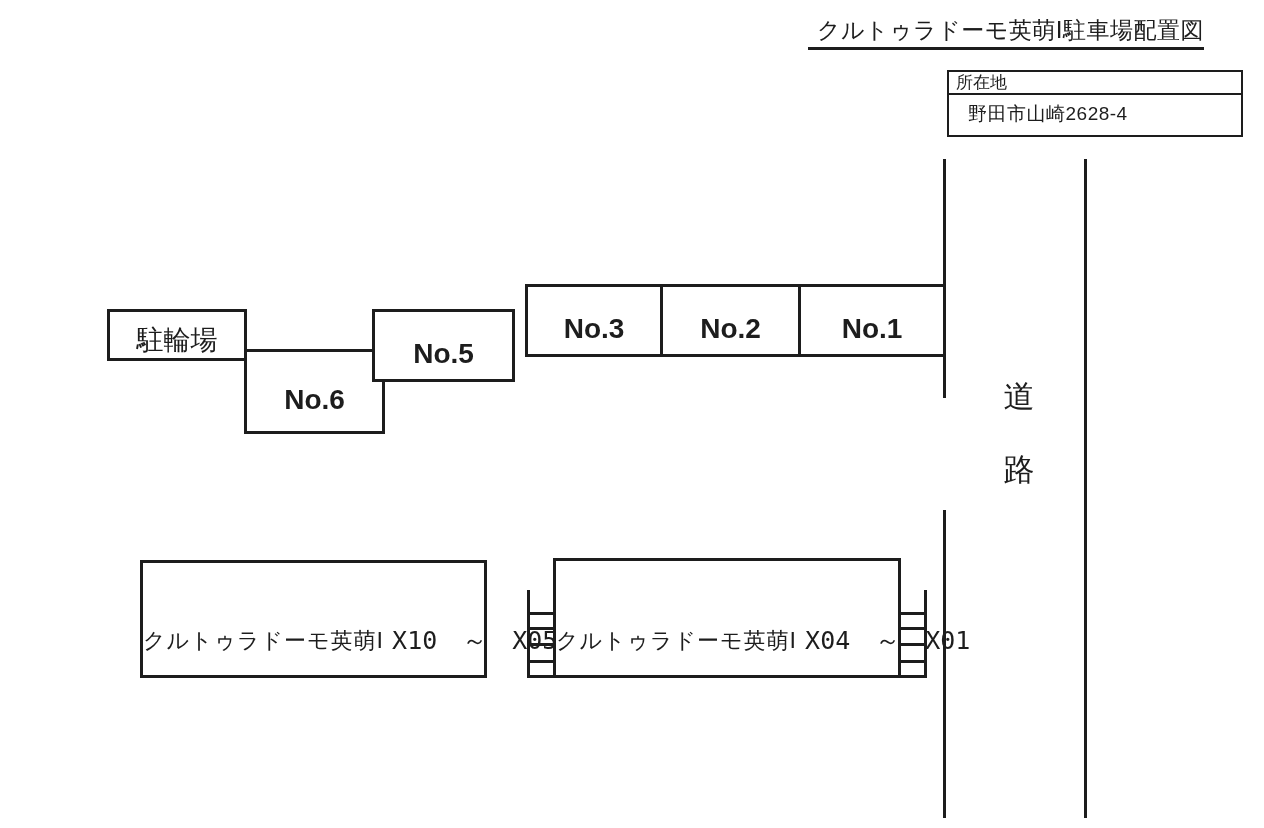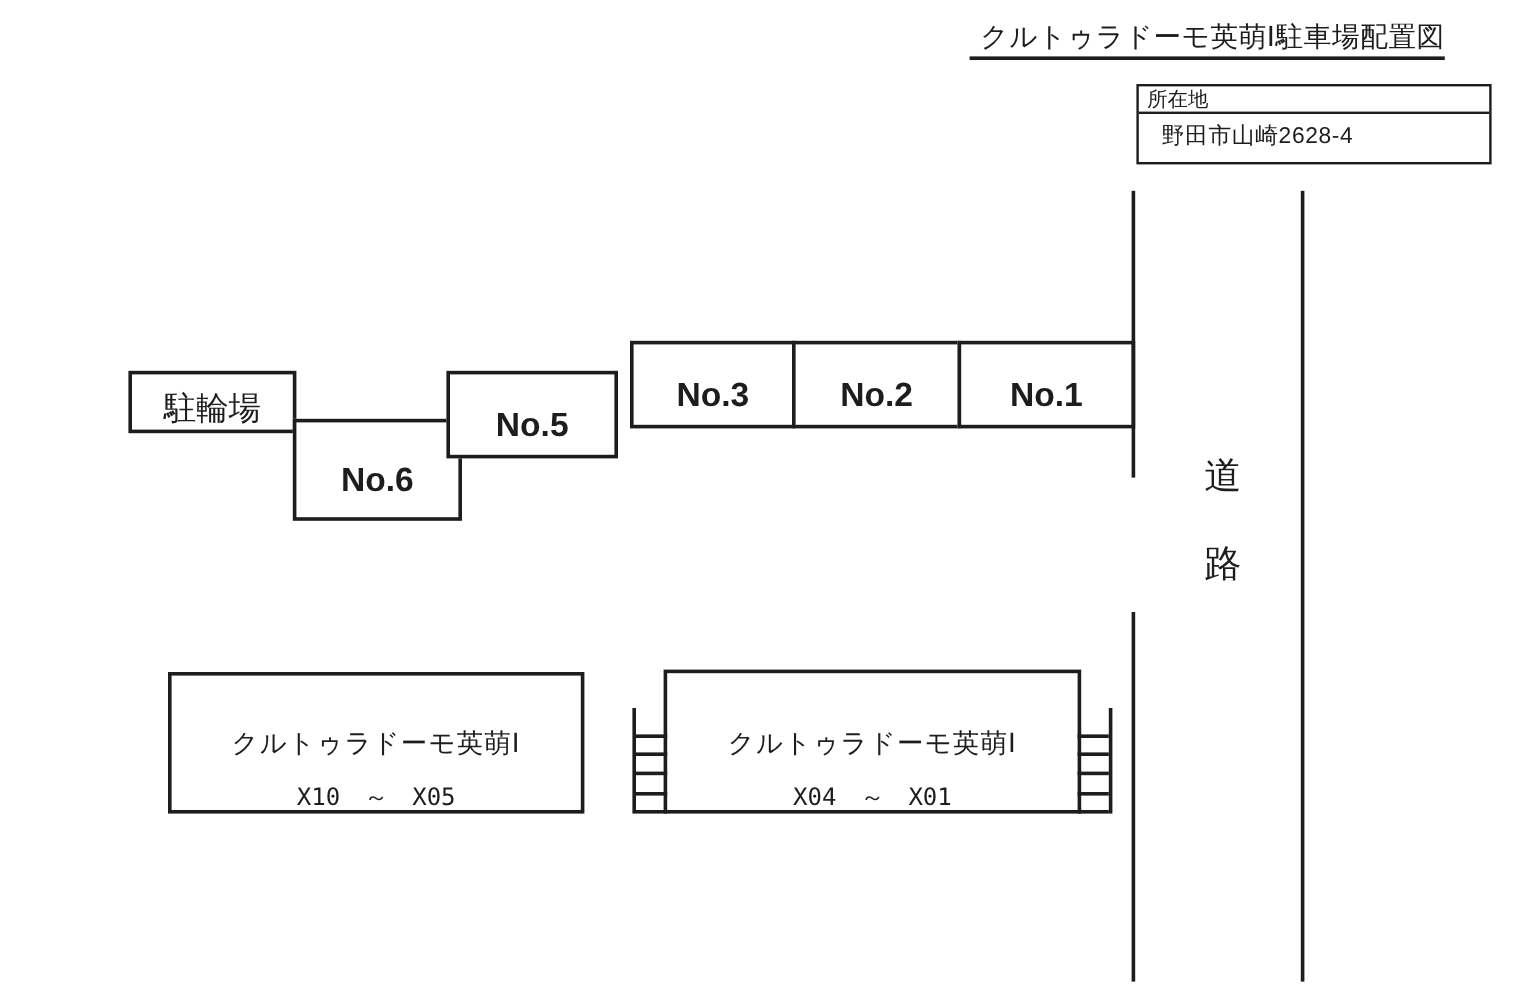--- a/index.html
+++ b/index.html
@@ -55,27 +55,27 @@
   .road-char {
     position:absolute; left:1001px; width:36px; text-align:center;
     font-size:31px; line-height:31px;
   }
   .road-char-1 { top:381px; }
   .road-char-2 { top:454px; }
 
   
   .bldg {
     position:absolute; border:3px solid var(--ink); background:var(--bg);
-    display:flex; flex-direction:column; align-items:center; gap:20px;
+    display:flex; flex-direction:row; align-items:center; gap:8px;
   }
   .bldg-left { left:140px; top:560px; width:347px; height:118px; padding-top:44px; }
   .bldg-right { left:553px; top:558px; width:348px; height:120px; padding-top:46px; }
   .bldg-name { font-size:22px; line-height:26px; letter-spacing:1px; white-space:nowrap; }
   .bldg-units {
-    font-size:20px; line-height:22px; white-space:nowrap;
+    font-size:25px; line-height:22px; white-space:nowrap;
     font-family:"DejaVu Sans Mono","Liberation Mono",monospace;
   }
 
   
   .ladder { position:absolute; top:590px; width:29px; height:88px; }
   .ladder-left { left:527px; border-left:3px solid var(--ink); }
   .ladder-right { left:898px; border-right:3px solid var(--ink); }
   .rung { position:absolute; left:0; width:100%; height:3px; background:var(--ink); }
   .r1 { top:22px; } .r2 { top:37px; } .r3 { top:53px; } .r4 { top:70px; } .r5 { top:85px; }
 </style>

